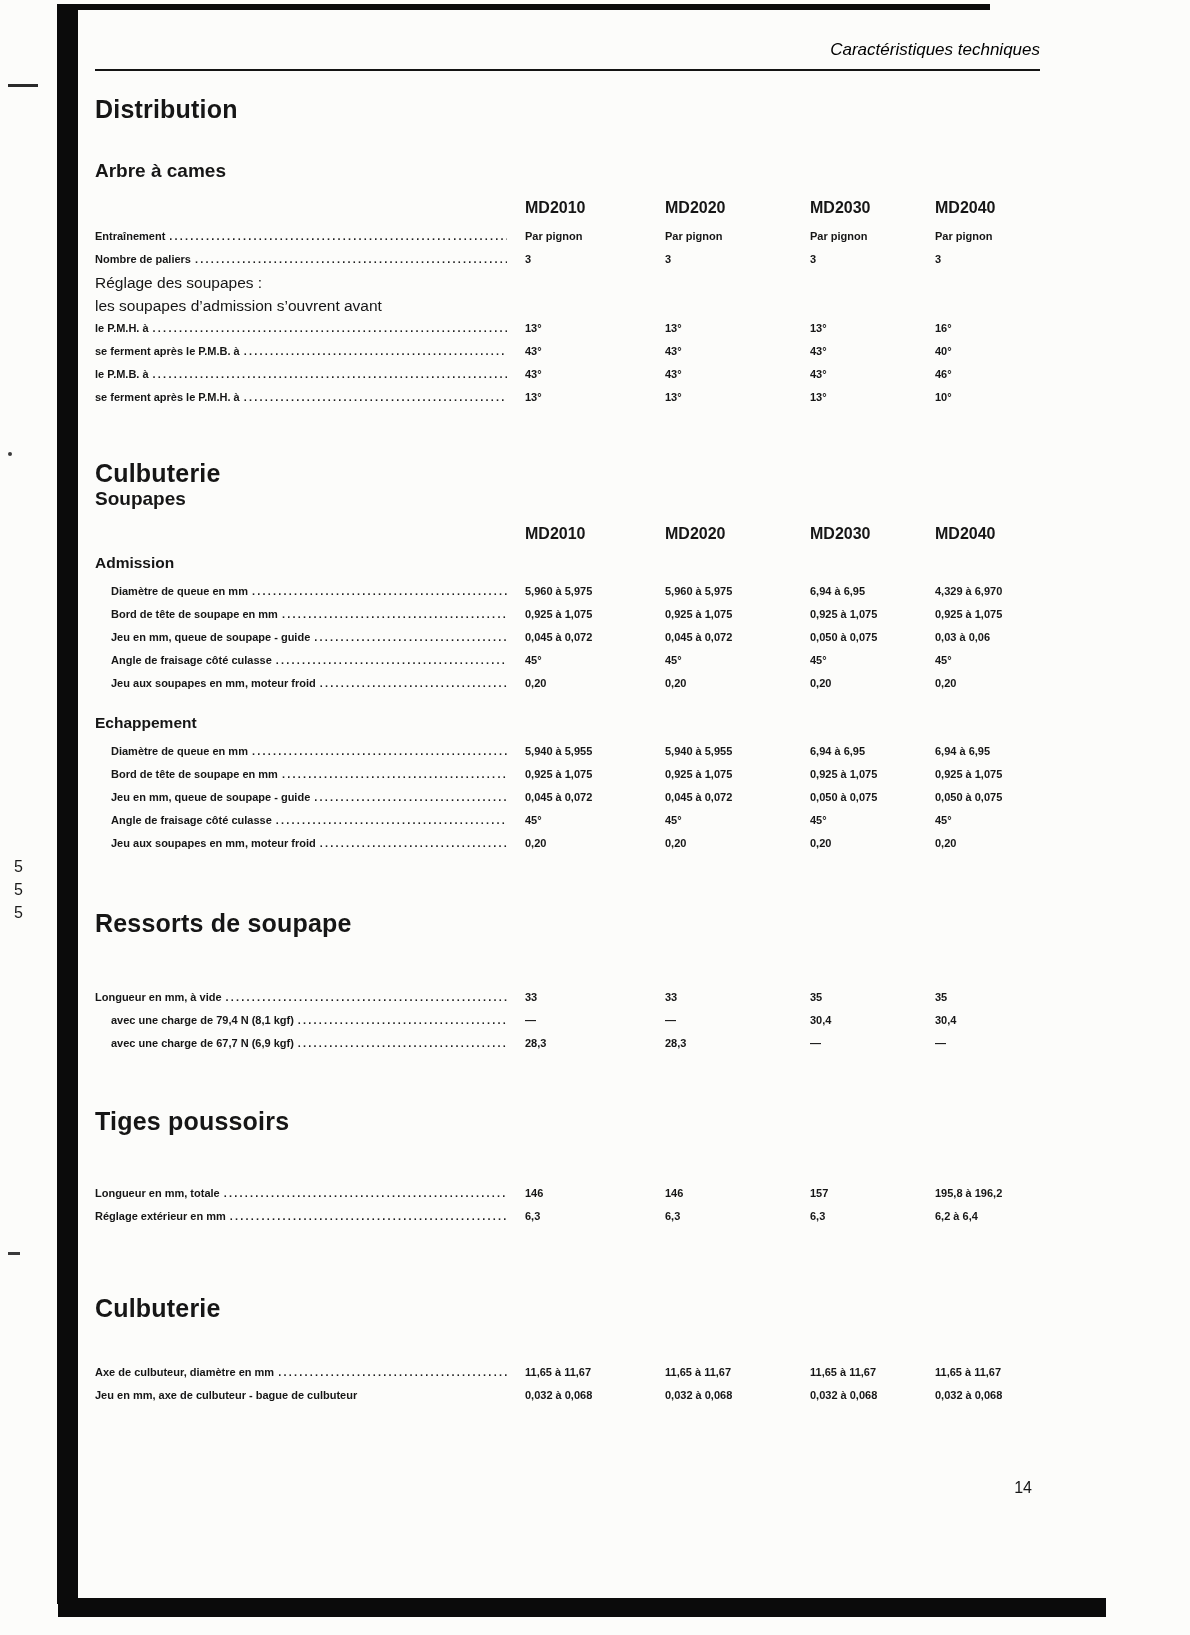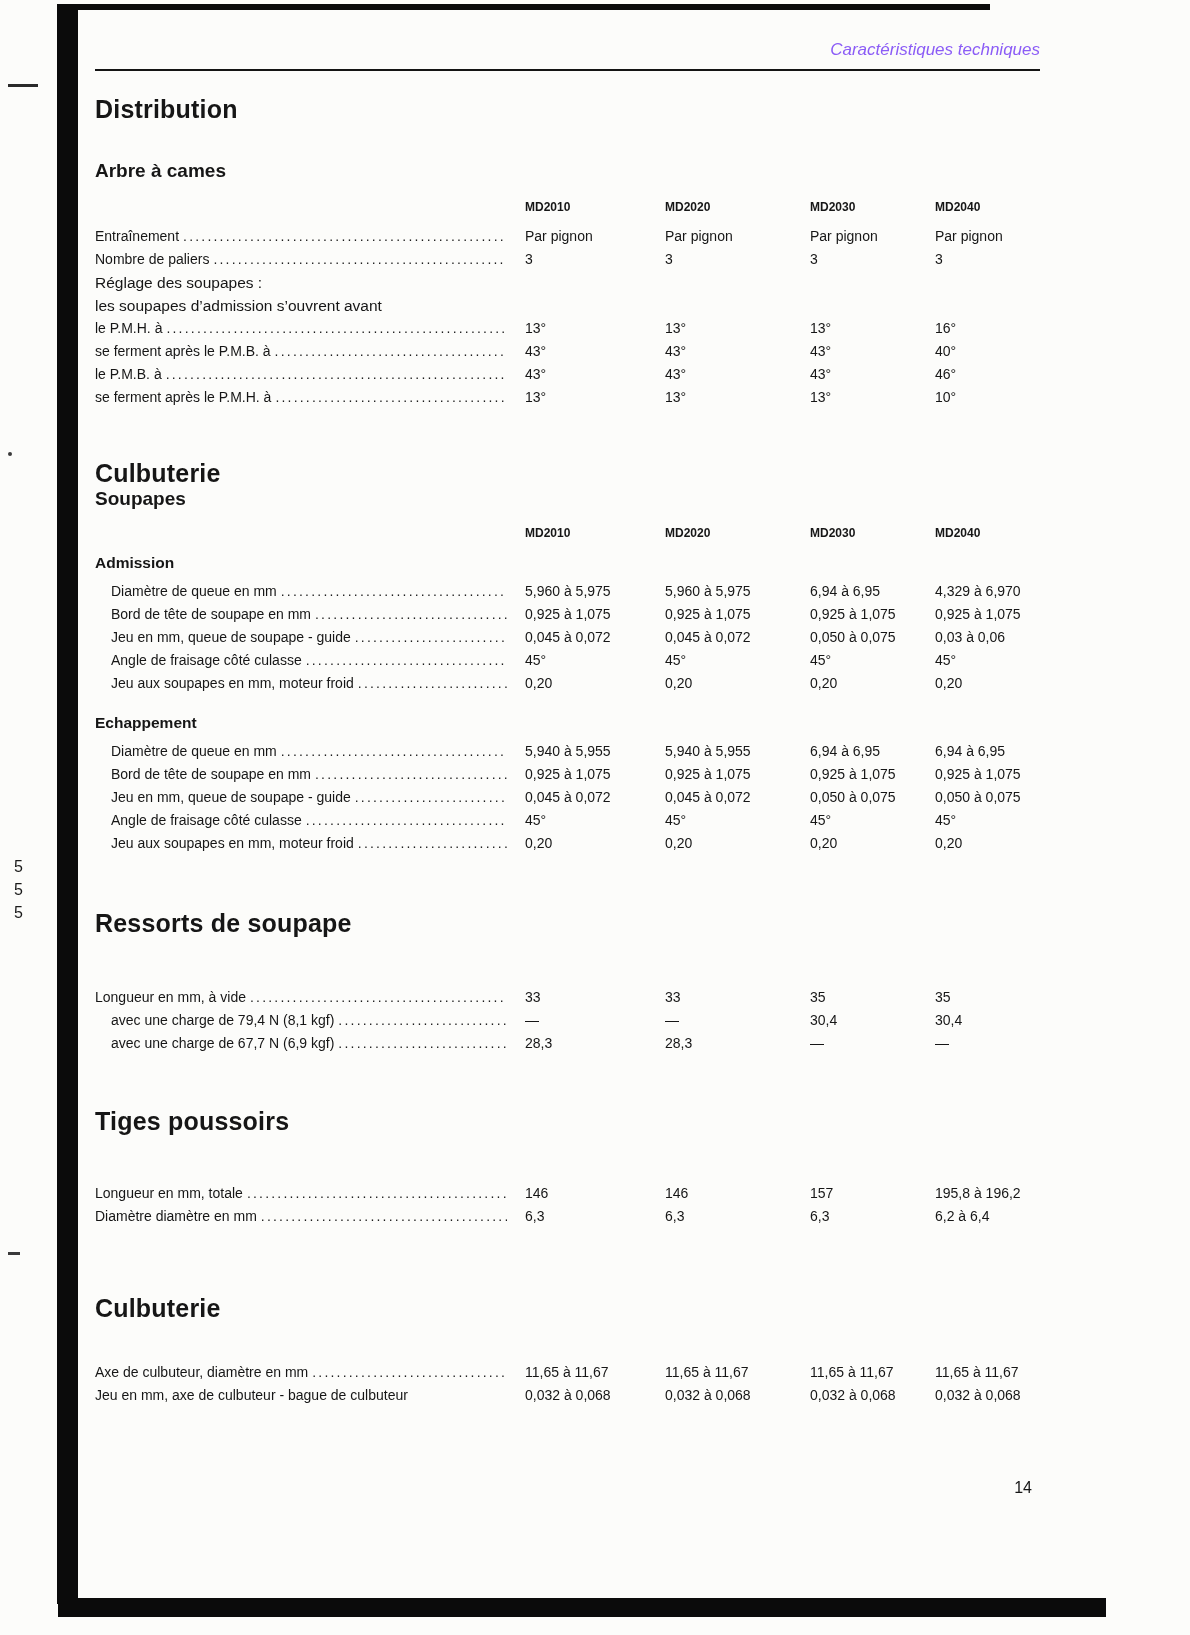--- a/index.html
+++ b/index.html
@@ -13,21 +13,21 @@
   .bar-top    { position:absolute; left:60px; top:4px; width:930px; height:6px; background:#0b0b0b; }
   .bar-bottom { position:absolute; left:58px; top:1598px; width:1048px; height:19px; background:#0b0b0b; }
   
   .mark-dash-top    { position:absolute; left:8px;  top:84px;   width:30px; height:3px; background:#2a2a2a; }
   .mark-dot         { position:absolute; left:8px;  top:452px;  width:4px;  height:4px; border-radius:50%; background:#3a3a3a; }
   .mark-fives       { position:absolute; left:14px; top:855px;  font-size:16px; line-height:23px; color:#1a1a1a; }
   .mark-dash-bottom { position:absolute; left:8px;  top:1252px; width:12px; height:3px; background:#3a3a3a; }
 
   .content { position:absolute; left:95px; top:40px; width:945px; }
 
-  .doc-header { text-align:right; font-style:italic; font-size:17px; color:#8b5cf6; }
+  .doc-header { text-align:right; font-style:italic; font-size:17px; color:#000000; }
   .header-rule { border-bottom:2.5px solid #141414; margin-top:9px; }
 
   .h1 { font-size:25px; font-weight:bold; margin:0; letter-spacing:.2px; }
   .h2 { font-size:19px; font-weight:bold; margin:0; }
 
   .sec0-h1 { margin-top:24px; }
   .sec0-h2 { margin-top:36px; }
   .sec0-rows { margin-top:14px; }
   .sec1-h1 { margin-top:50px; }
   .sec1-h2 { }
@@ -35,23 +35,23 @@
   .sec2-h1 { margin-top:54px; }
   .sec2-rows { margin-top:48px; }
   .sec3-h1 { margin-top:52px; }
   .sec3-rows { margin-top:46px; }
   .sec4-h1 { margin-top:66px; }
   .sec4-rows { margin-top:38px; }
 
   .spec-row {
     display:grid;
     grid-template-columns:430px 140px 145px 125px 1fr;
-    font-size:14px; line-height:23px;
+    font-size:11px; line-height:23px;font-weight:bold;
   }
-  .col-header-row { font-weight:bold; font-size:12px; margin-bottom:6px; }
+  .col-header-row { font-weight:bold; font-size:16px; margin-bottom:6px; }
   .col-header { padding-right:6px; }
   .spec-label-wrap { display:flex; overflow:hidden; padding-right:18px; }
   .indent .spec-label-wrap { padding-left:16px; }
   .spec-label { white-space:nowrap; }
   .leader { flex:1 1 auto; overflow:hidden; white-space:nowrap; margin-left:4px; color:#1d1d1d; }
   .leader::after {
     content:"...................................................................................................................................";
     letter-spacing:2.2px;
   }
   .spec-value { white-space:nowrap; padding-right:4px; }
@@ -322,21 +322,21 @@
               <span class="spec-label">Longueur en mm, totale</span>
               <span class="leader"></span>
             </div>
             <div class="spec-value">146</div>
             <div class="spec-value">146</div>
             <div class="spec-value">157</div>
             <div class="spec-value">195,8 à 196,2</div>
           </div>
           <div class="spec-row">
             <div class="spec-label-wrap">
-              <span class="spec-label">Diamètre diamètre en mm</span>
+              <span class="spec-label">Réglage extérieur en mm</span>
               <span class="leader"></span>
             </div>
             <div class="spec-value">6,3</div>
             <div class="spec-value">6,3</div>
             <div class="spec-value">6,3</div>
             <div class="spec-value">6,2 à 6,4</div>
           </div>
         </div>
     </div>
 

